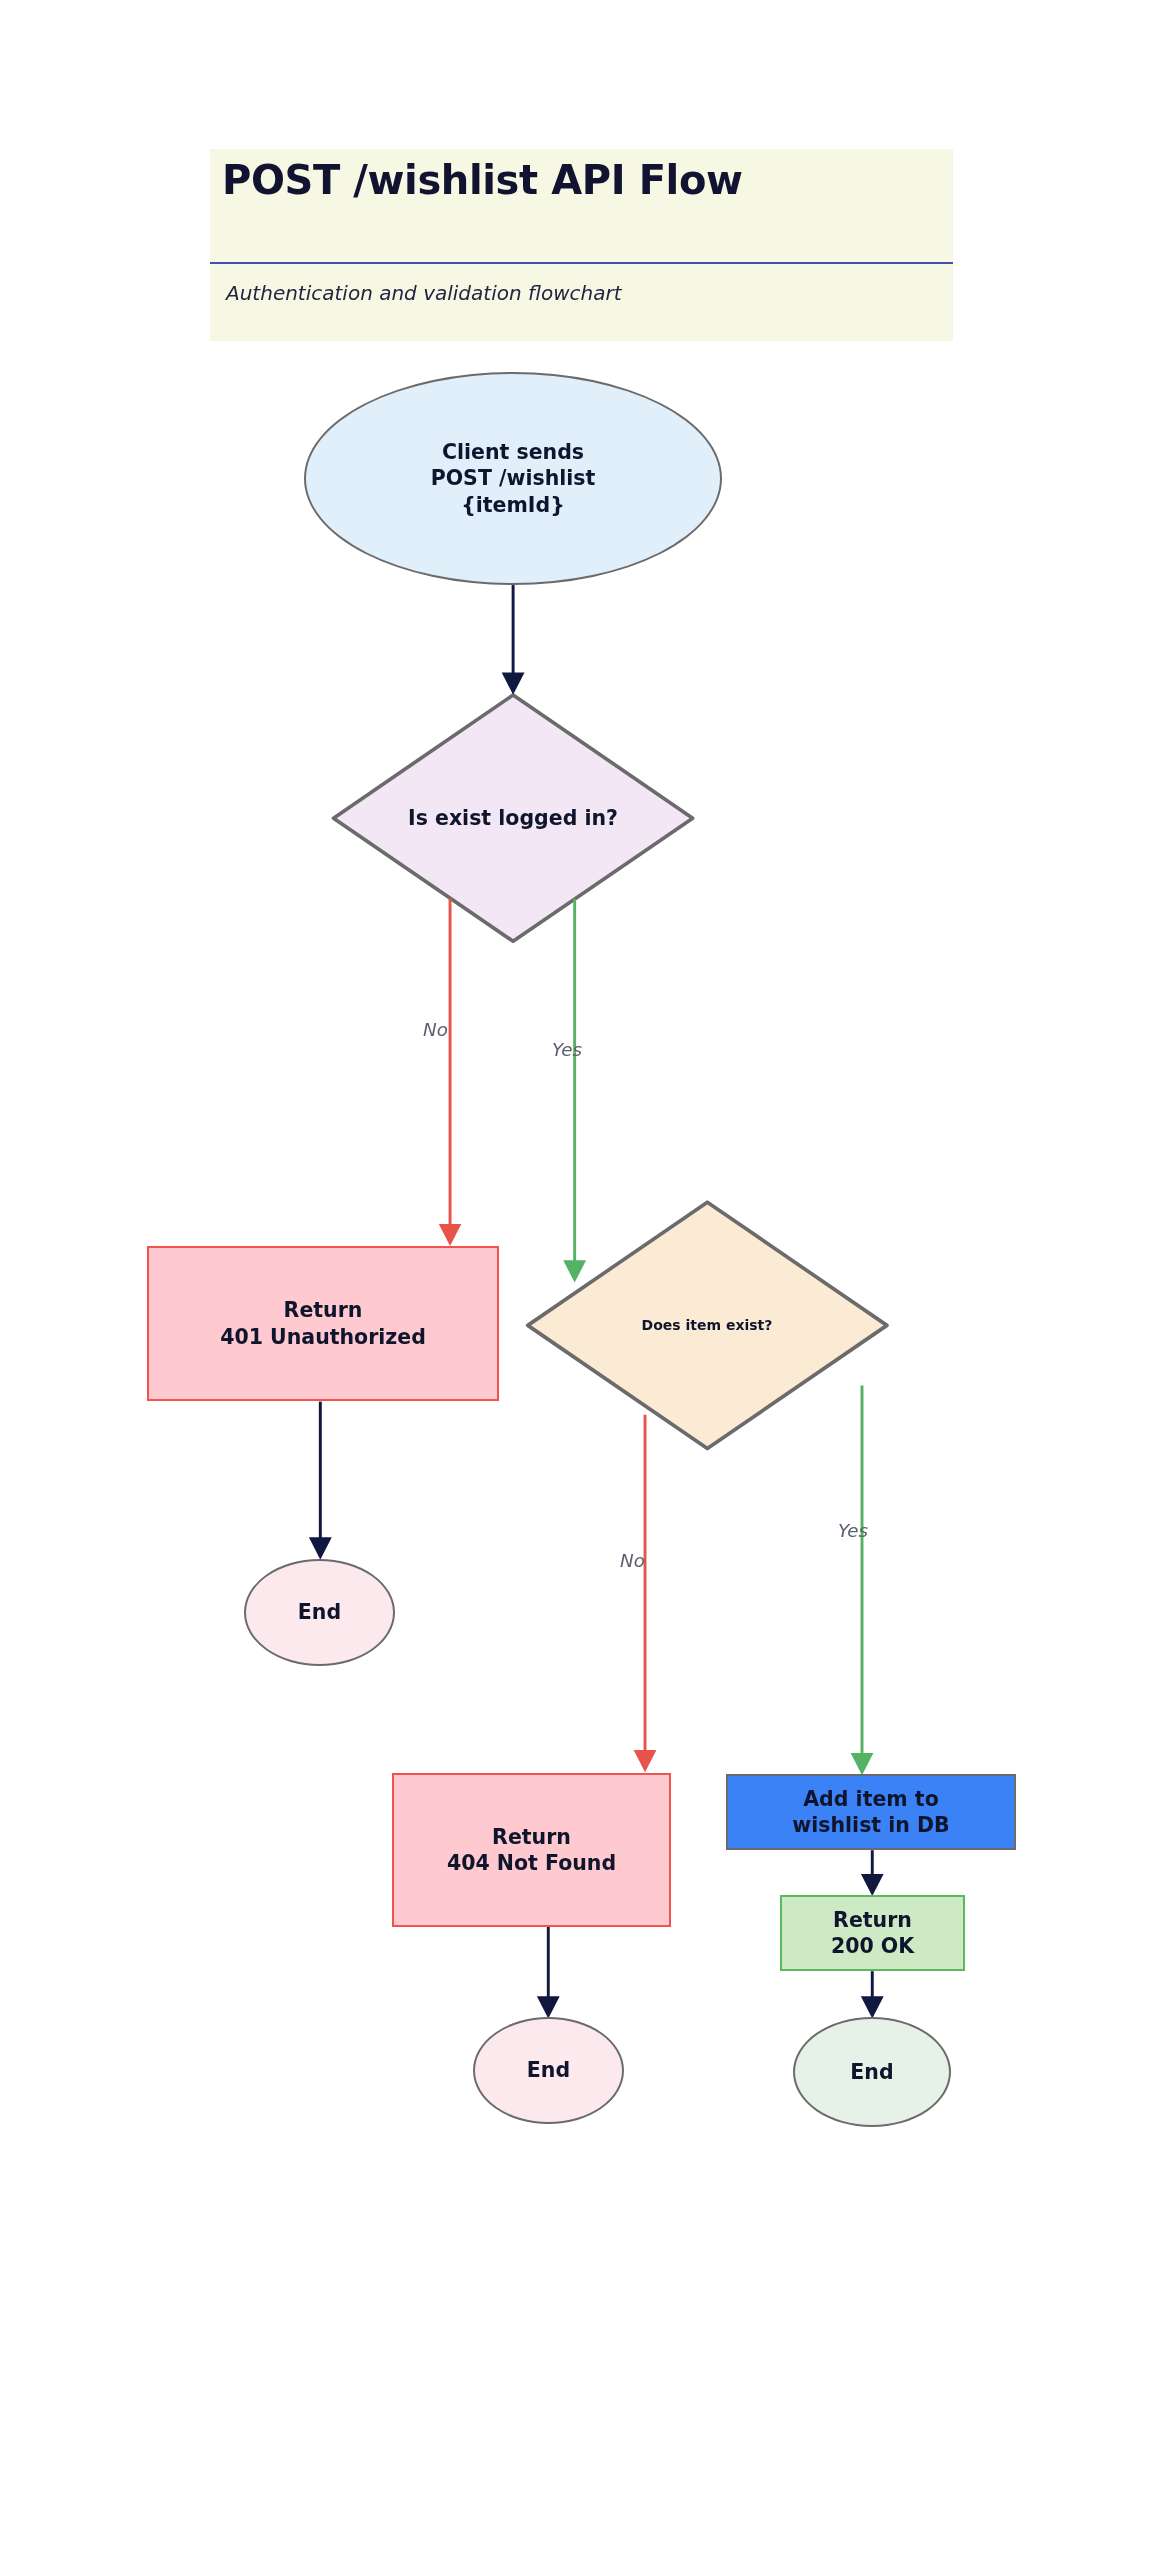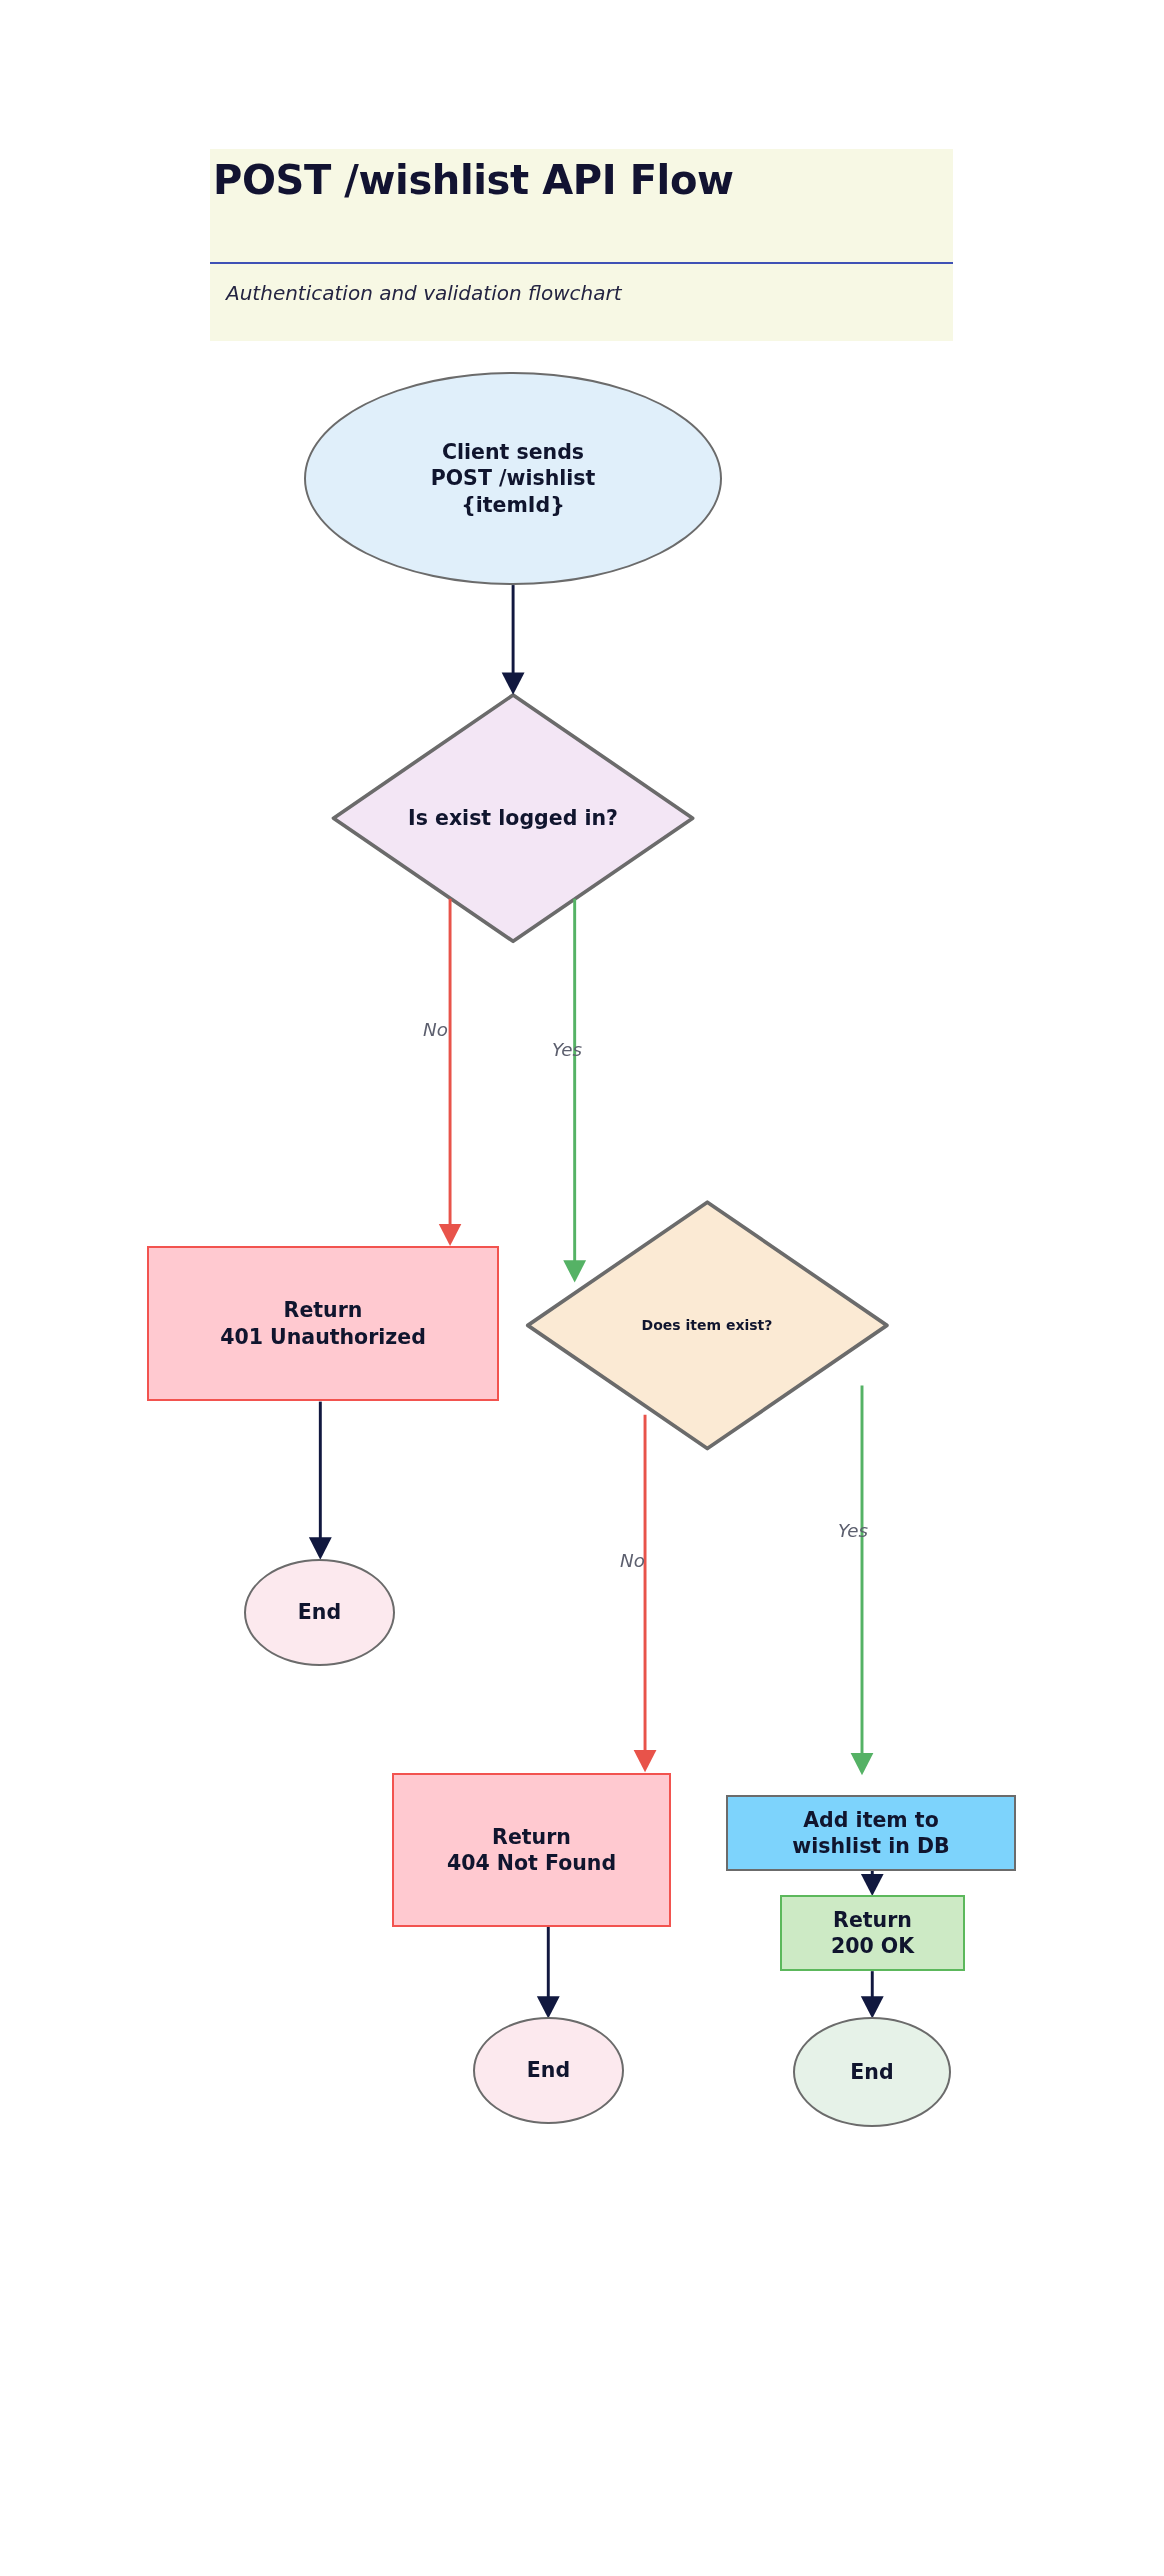--- a/index.html
+++ b/index.html
@@ -36,21 +36,21 @@
     position: absolute;
     left: 0px;
     top: 7.3px;
     width: 743px;
     font-family: "DejaVu Sans", sans-serif;
     font-weight: bold;
     font-size: 40px;
     line-height: 48px;
     color: #121331;
     letter-spacing: -0.4px;
-    padding-left: 3px;
+    padding-left: 12px;
     box-sizing: border-box;
     white-space: nowrap;
   }
   .title-rule {
     position: absolute;
     left: 0px;
     top: 113px;
     width: 743px;
     height: 2.2px;
     background: #3f51b5;
@@ -126,21 +126,21 @@
     text-align: center;
   }
 
   
   #n-start   { left: 304px; top: 372px;  width: 418px; height: 213px; background:#e0effa; font-size: 20.5px; }
   #n-d1-lbl  { left: 381px; top: 748px; width: 264px; height: 139px; font-size: 20.5px; }
   #n-401     { left: 147px; top: 1246px; width: 352px; height: 155px; background:#ffc9d0; border: 2.9px solid #f2534f; font-size: 20.5px; }
   #n-d2-lbl  { left: 586px; top: 1259px; width: 242px; height: 132px; font-size: 14px; }
   #n-end1    { left: 244px; top: 1559px; width: 151px; height: 107px; background:#fce9ee; font-size: 20.5px; }
   #n-404     { left: 392px; top: 1773px; width: 279px; height: 154px; background:#ffc9d0; border: 2.9px solid #f2534f; font-size: 20.5px; }
-  #n-add     { left: 726px; top: 1774px; width: 290px; height: 76px; background:#7dd3fc; border: 2.2px solid #6b6b6b; font-size: 20.5px; margin-top: 21px; }
+  #n-add     { left: 726px; top: 1774px; width: 290px; height: 76px; background:#3b82f6; border: 2.2px solid #6b6b6b; font-size: 20.5px; }
   #n-200     { left: 780px; top: 1895px; width: 185px; height: 76px; background:#cdeac5; border: 2.2px solid #5cb85c; font-size: 20.5px; }
   #n-end2    { left: 473px; top: 2017px; width: 151px; height: 107px; background:#fce9ee; font-size: 20.5px; }
   #n-end3    { left: 793px; top: 2017px; width: 158px; height: 110px; background:#e6f2e8; font-size: 20.5px; }
 
   
   #lbl-no1   { left: 423px;  top: 1019px; }
   #lbl-yes1  { left: 552px;  top: 1039px; }
   #lbl-no2   { left: 620px;  top: 1550px; }
   #lbl-yes2  { left: 838px; top: 1520px; }
 </style>

